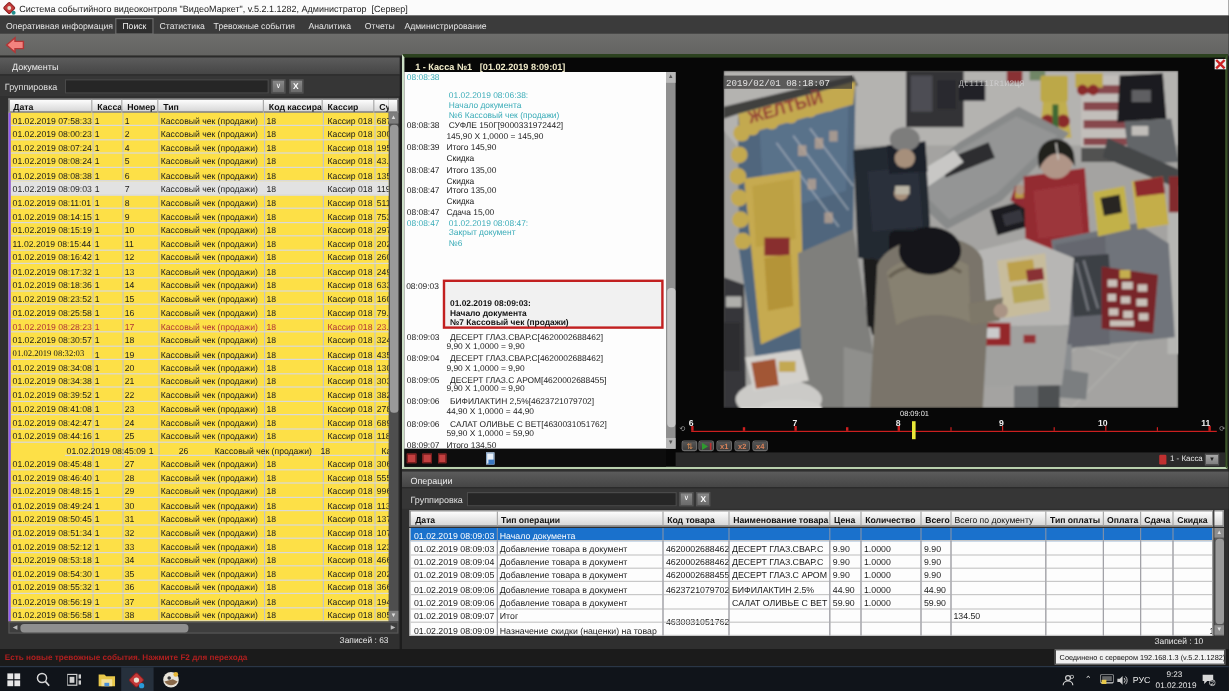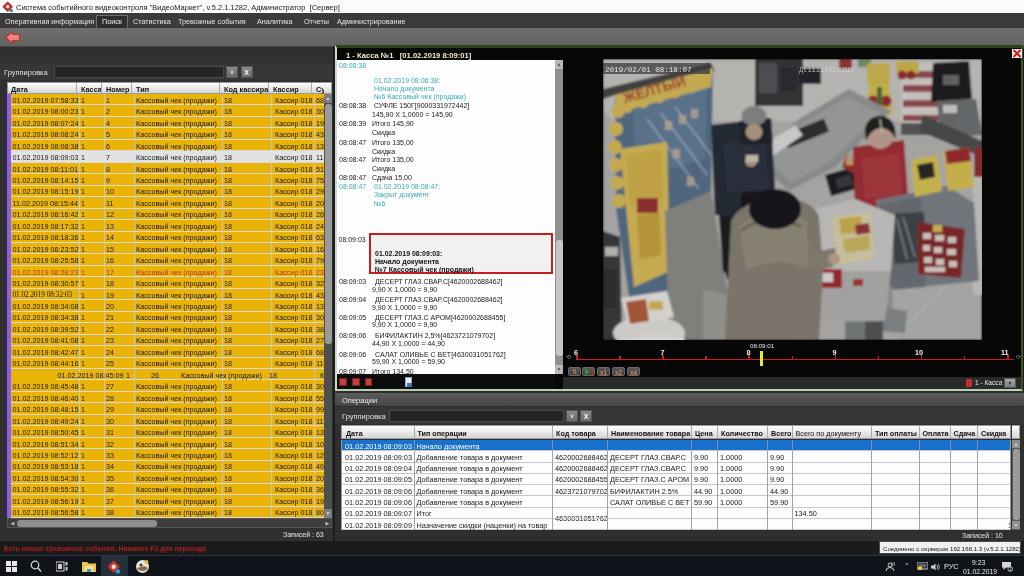--- a/index.html
+++ b/index.html
@@ -26,20 +26,23 @@
 </div>
 
 <div class="ab" style="left:0;top:28px;width:1024px;height:19px;background:linear-gradient(#6e6e6c,#636361);border-bottom:1px solid #474745;"></div>
 <svg class="ab" style="left:4px;top:29px" width="18" height="17" viewBox="0 0 18 17">
  <path d="M1.5 8.5 L8.5 2.5 L8.5 5.5 L15.5 5.5 L15.5 11.5 L8.5 11.5 L8.5 14.5 Z" fill="#f2827e" stroke="#b23535" stroke-width="1.2"></path>
 </svg>
 
 <div class="ab" style="left:0;top:47px;width:1024px;height:508px;background:#1d1d1d;"></div>
 
 <div class="ab" style="left:0;top:47px;width:333px;height:494px;background:#303030;">
+ <div class="ab" style="left:0;top:1px;width:333px;height:15px;background:linear-gradient(#5c5c5c,#454545);border-bottom:1px solid #2a2a2a;">
+   <span class="t" style="left:10px;top:3px;font-size:7.5px;color:#ececec;">Документы</span>
+ </div>
  <div class="ab" style="left:0;top:16px;width:333px;height:17px;background:#363636;">
    <span class="t" style="left:4px;top:4.5px;font-size:7.5px;color:#e0e0e0;">Группировка</span>
    <div class="ab" style="left:54px;top:2.5px;width:170px;height:12px;background:#262626;border:1px solid #4a4a4a;"></div>
    <div class="ab" style="left:226px;top:2.5px;width:12px;height:12px;background:linear-gradient(#8a8a8a,#6a6a6a);border:1px solid #555;color:#fff;font-size:6px;text-align:center;line-height:11px;">∨</div>
    <div class="ab" style="left:240.5px;top:2.5px;width:12px;height:12px;background:linear-gradient(#8a8a8a,#6a6a6a);border:1px solid #555;color:#fff;font-size:7px;font-weight:bold;text-align:center;line-height:11px;">X</div>
  </div>
 </div>
 
 <div class="ab" style="left:7px;top:82px;width:317px;height:12px;background:linear-gradient(#fefefe,#d6d6d6);border:1px solid #9a9a9a;border-right:none;">
 <span class="t" style="left:3px;top:2px;font-size:7.3px;font-weight:bold;color:#111;">Дата</span>
@@ -49,21 +52,21 @@
 <div class="ab" style="left:93px;top:0;width:1px;height:12px;background:#aaa;"></div>
 <span class="t" style="left:128px;top:2px;font-size:7.3px;font-weight:bold;color:#111;">Тип</span>
 <div class="ab" style="left:123px;top:0;width:1px;height:12px;background:#aaa;"></div>
 <span class="t" style="left:216px;top:2px;font-size:7.3px;font-weight:bold;color:#111;">Код кассира</span>
 <div class="ab" style="left:211px;top:0;width:1px;height:12px;background:#aaa;"></div>
 <span class="t" style="left:265px;top:2px;font-size:7.3px;font-weight:bold;color:#111;">Кассир</span>
 <div class="ab" style="left:260px;top:0;width:1px;height:12px;background:#aaa;"></div>
 <span class="t" style="left:308px;top:2px;font-size:7.3px;font-weight:bold;color:#111;">Су</span>
 <div class="ab" style="left:303px;top:0;width:1px;height:12px;background:#aaa;"></div>
 </div>
-<div class="ab" style="left:7px;top:94px;width:317px;height:424.0px;background:#eab308;border-left:4px solid #8b5cf6;overflow:hidden;">
+<div class="ab" style="left:7px;top:94px;width:317px;height:424.0px;background:#fde047;border-left:2px solid #8b5cf6;overflow:hidden;">
 <div class="ab" style="left:68px;top:0;width:1px;height:424.0px;background:#c4c4c4;"></div>
 <div class="ab" style="left:93px;top:0;width:1px;height:424.0px;background:#c4c4c4;"></div>
 <div class="ab" style="left:123px;top:0;width:1px;height:424.0px;background:#c4c4c4;"></div>
 <div class="ab" style="left:211px;top:0;width:1px;height:424.0px;background:#c4c4c4;"></div>
 <div class="ab" style="left:260px;top:0;width:1px;height:424.0px;background:#c4c4c4;"></div>
 <div class="ab" style="left:303px;top:0;width:1px;height:424.0px;background:#c4c4c4;"></div>
 <div class="ab" style="left:0;top:0.0px;width:317px;height:11.46px;border-bottom:1px solid #d9d9d9;color:#1a1a1a;font-size:7.2px;">
 <span class="t" style="left:1.5px;top:1.8px;">01.02.2019 07:58:33</span>
 <span class="t" style="left:70px;top:1.8px;">1</span>
 <span class="t" style="left:95px;top:1.8px;">1</span>

